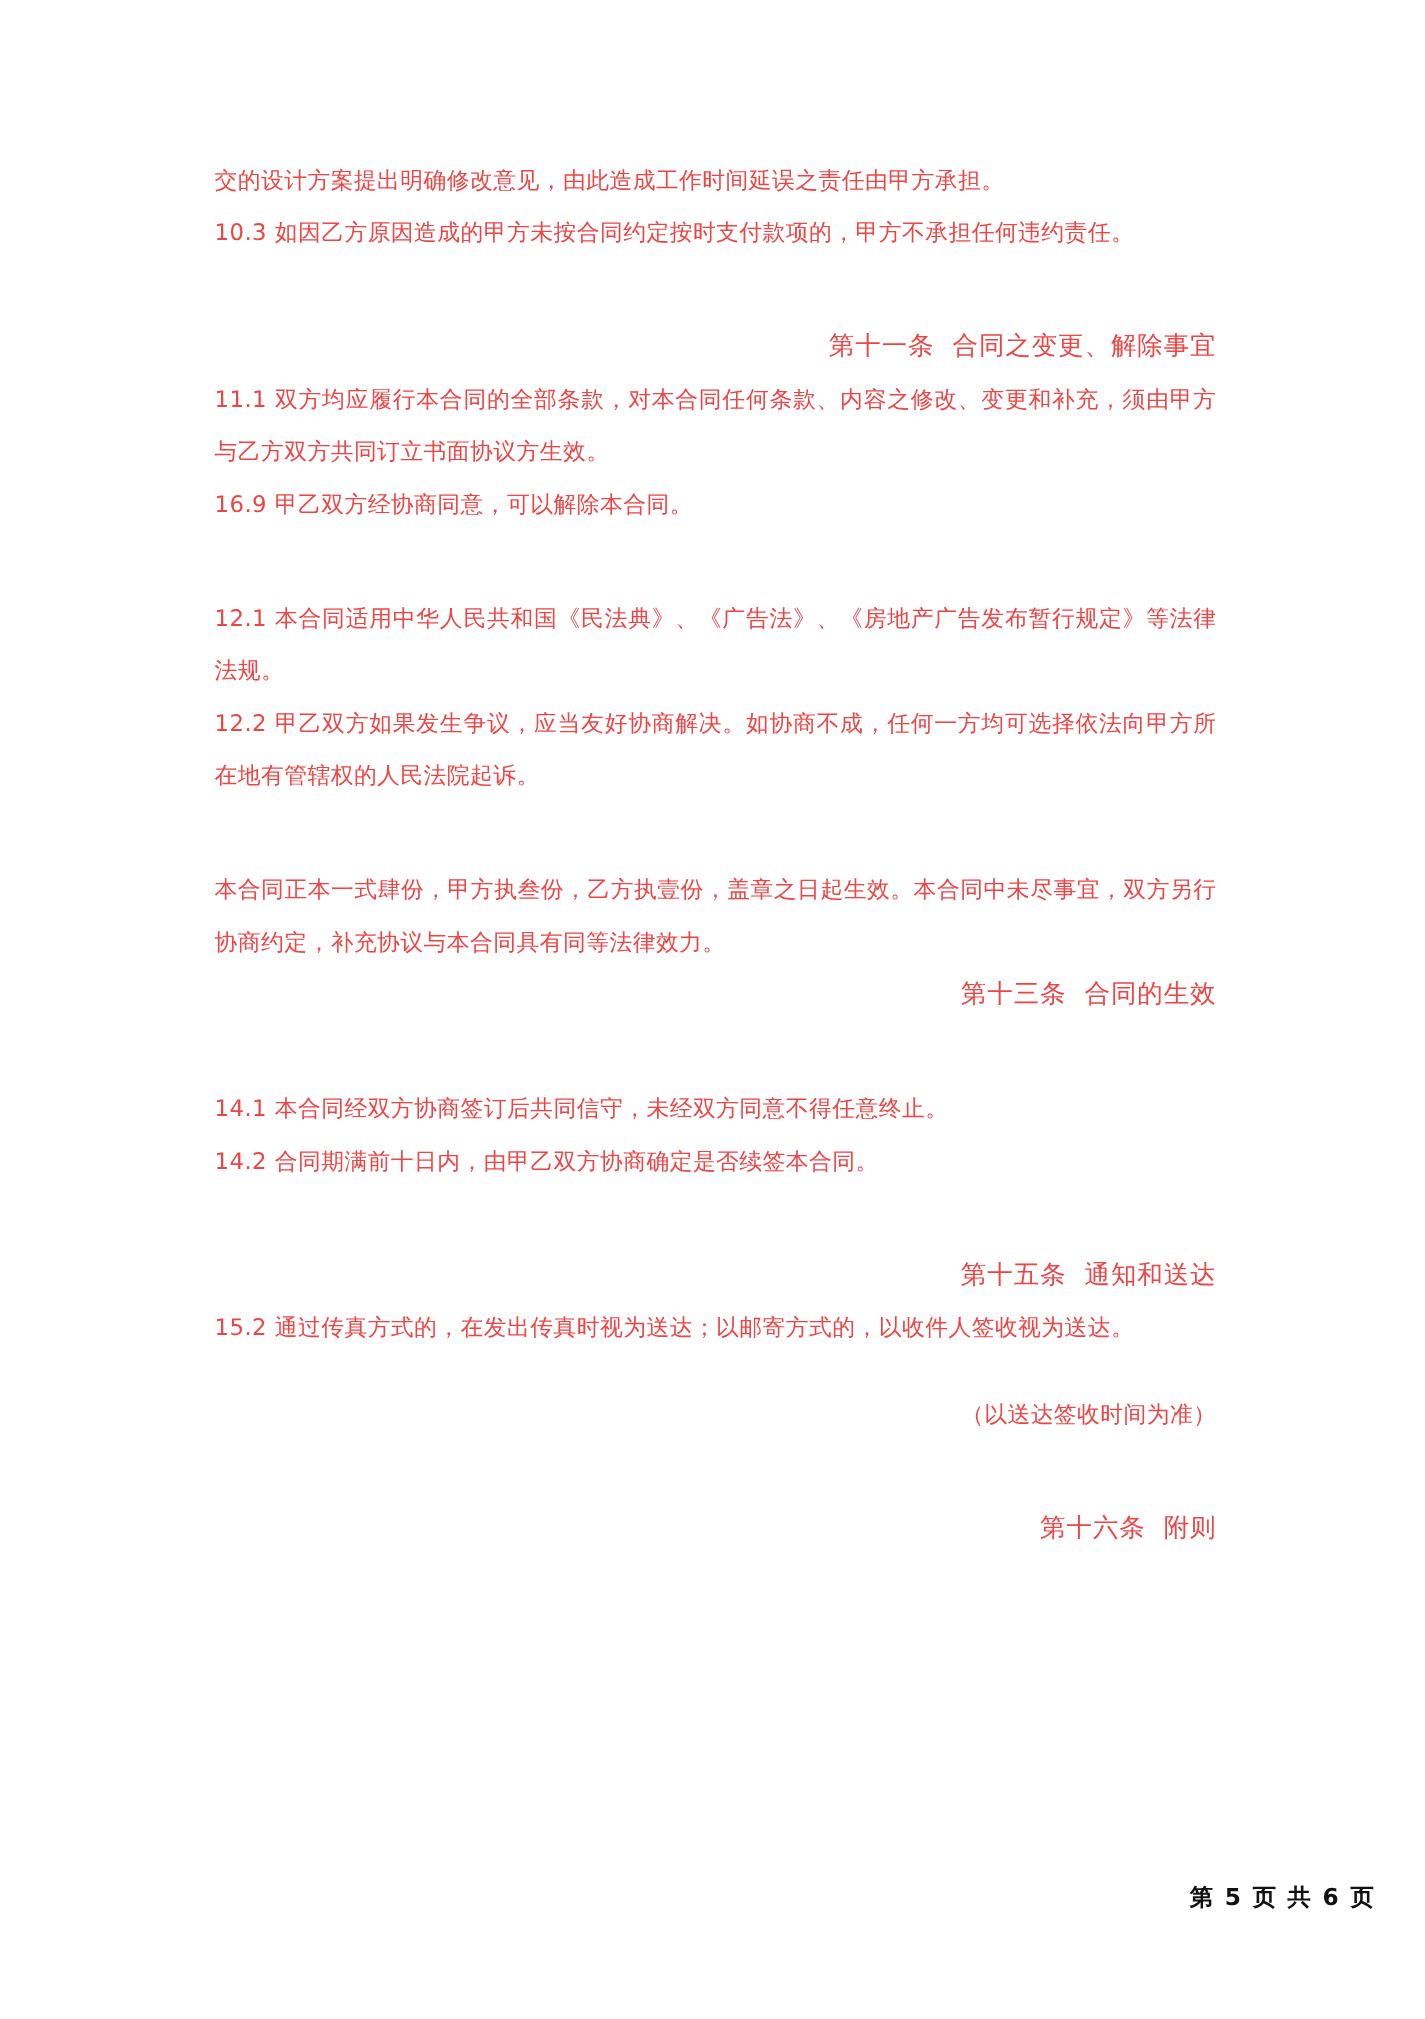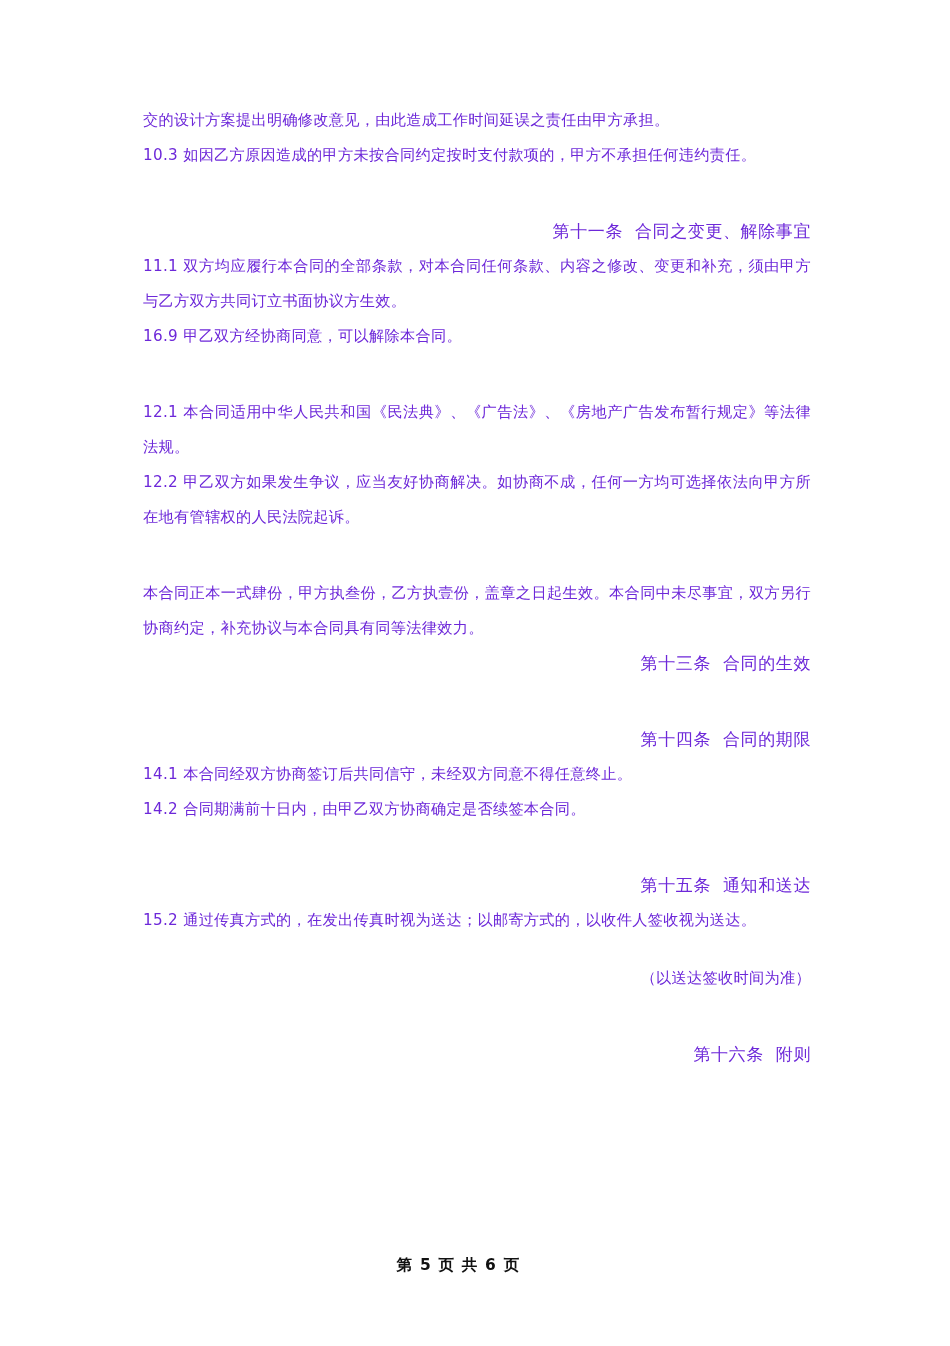--- a/index.html
+++ b/index.html
@@ -33,21 +33,21 @@
     left: 143px;
     top: 103px;
     width: 668px;
   }
 
   
   .para {
     font-size: 15.2px;
     line-height: 35px;
     letter-spacing: 0.3px;
-    color: #6d28d9;
+    color: #ef4444;
     text-align: justify;
     text-justify: inter-character;
     margin: 0;
     white-space: pre-wrap;
     word-break: break-all;
   }
   .para.heading {
     font-size: 17px;
     letter-spacing: 0.6px;
     text-align: right;
@@ -59,21 +59,21 @@
 
   
   .gap-lg { height: 41px; }
 
   
   .page-footer {
     position: absolute;
     left: 0;
     top: 1255px;
     width: 942px;
-    text-align: center;
+    text-align: right;
     padding-right: 25px;
     box-sizing: border-box;
   }
   .page-footer .folio {
     font-size: 15.5px;
     font-weight: bold;
     letter-spacing: 1.2px;
     color: #111111;
   }
 </style>
@@ -98,21 +98,20 @@
     <p class="para">12.1 本合同适用中华人民共和国《民法典》、《广告法》、《房地产广告发布暂行规定》等法律法规。</p>
     <p class="para">12.2 甲乙双方如果发生争议，应当友好协商解决。如协商不成，任何一方均可选择依法向甲方所在地有管辖权的人民法院起诉。</p>
 
     <div class="gap-lg"></div>
 
     <p class="para">本合同正本一式肆份，甲方执叁份，乙方执壹份，盖章之日起生效。本合同中未尽事宜，双方另行协商约定，补充协议与本合同具有同等法律效力。</p>
     <p class="para heading">第十三条  合同的生效</p>
 
     <div class="gap-lg"></div>
 
-    <p class="para heading">第十四条  合同的期限</p>
     <p class="para">14.1 本合同经双方协商签订后共同信守，未经双方同意不得任意终止。</p>
     <p class="para">14.2 合同期满前十日内，由甲乙双方协商确定是否续签本合同。</p>
 
     <div class="gap-lg"></div>
 
     <p class="para heading">第十五条  通知和送达</p>
     <p class="para">15.2 通过传真方式的，在发出传真时视为送达；以邮寄方式的，以收件人签收视为送达。</p>
     <p class="para noindent">（以送达签收时间为准）</p>
 
     <div class="gap-lg"></div>

